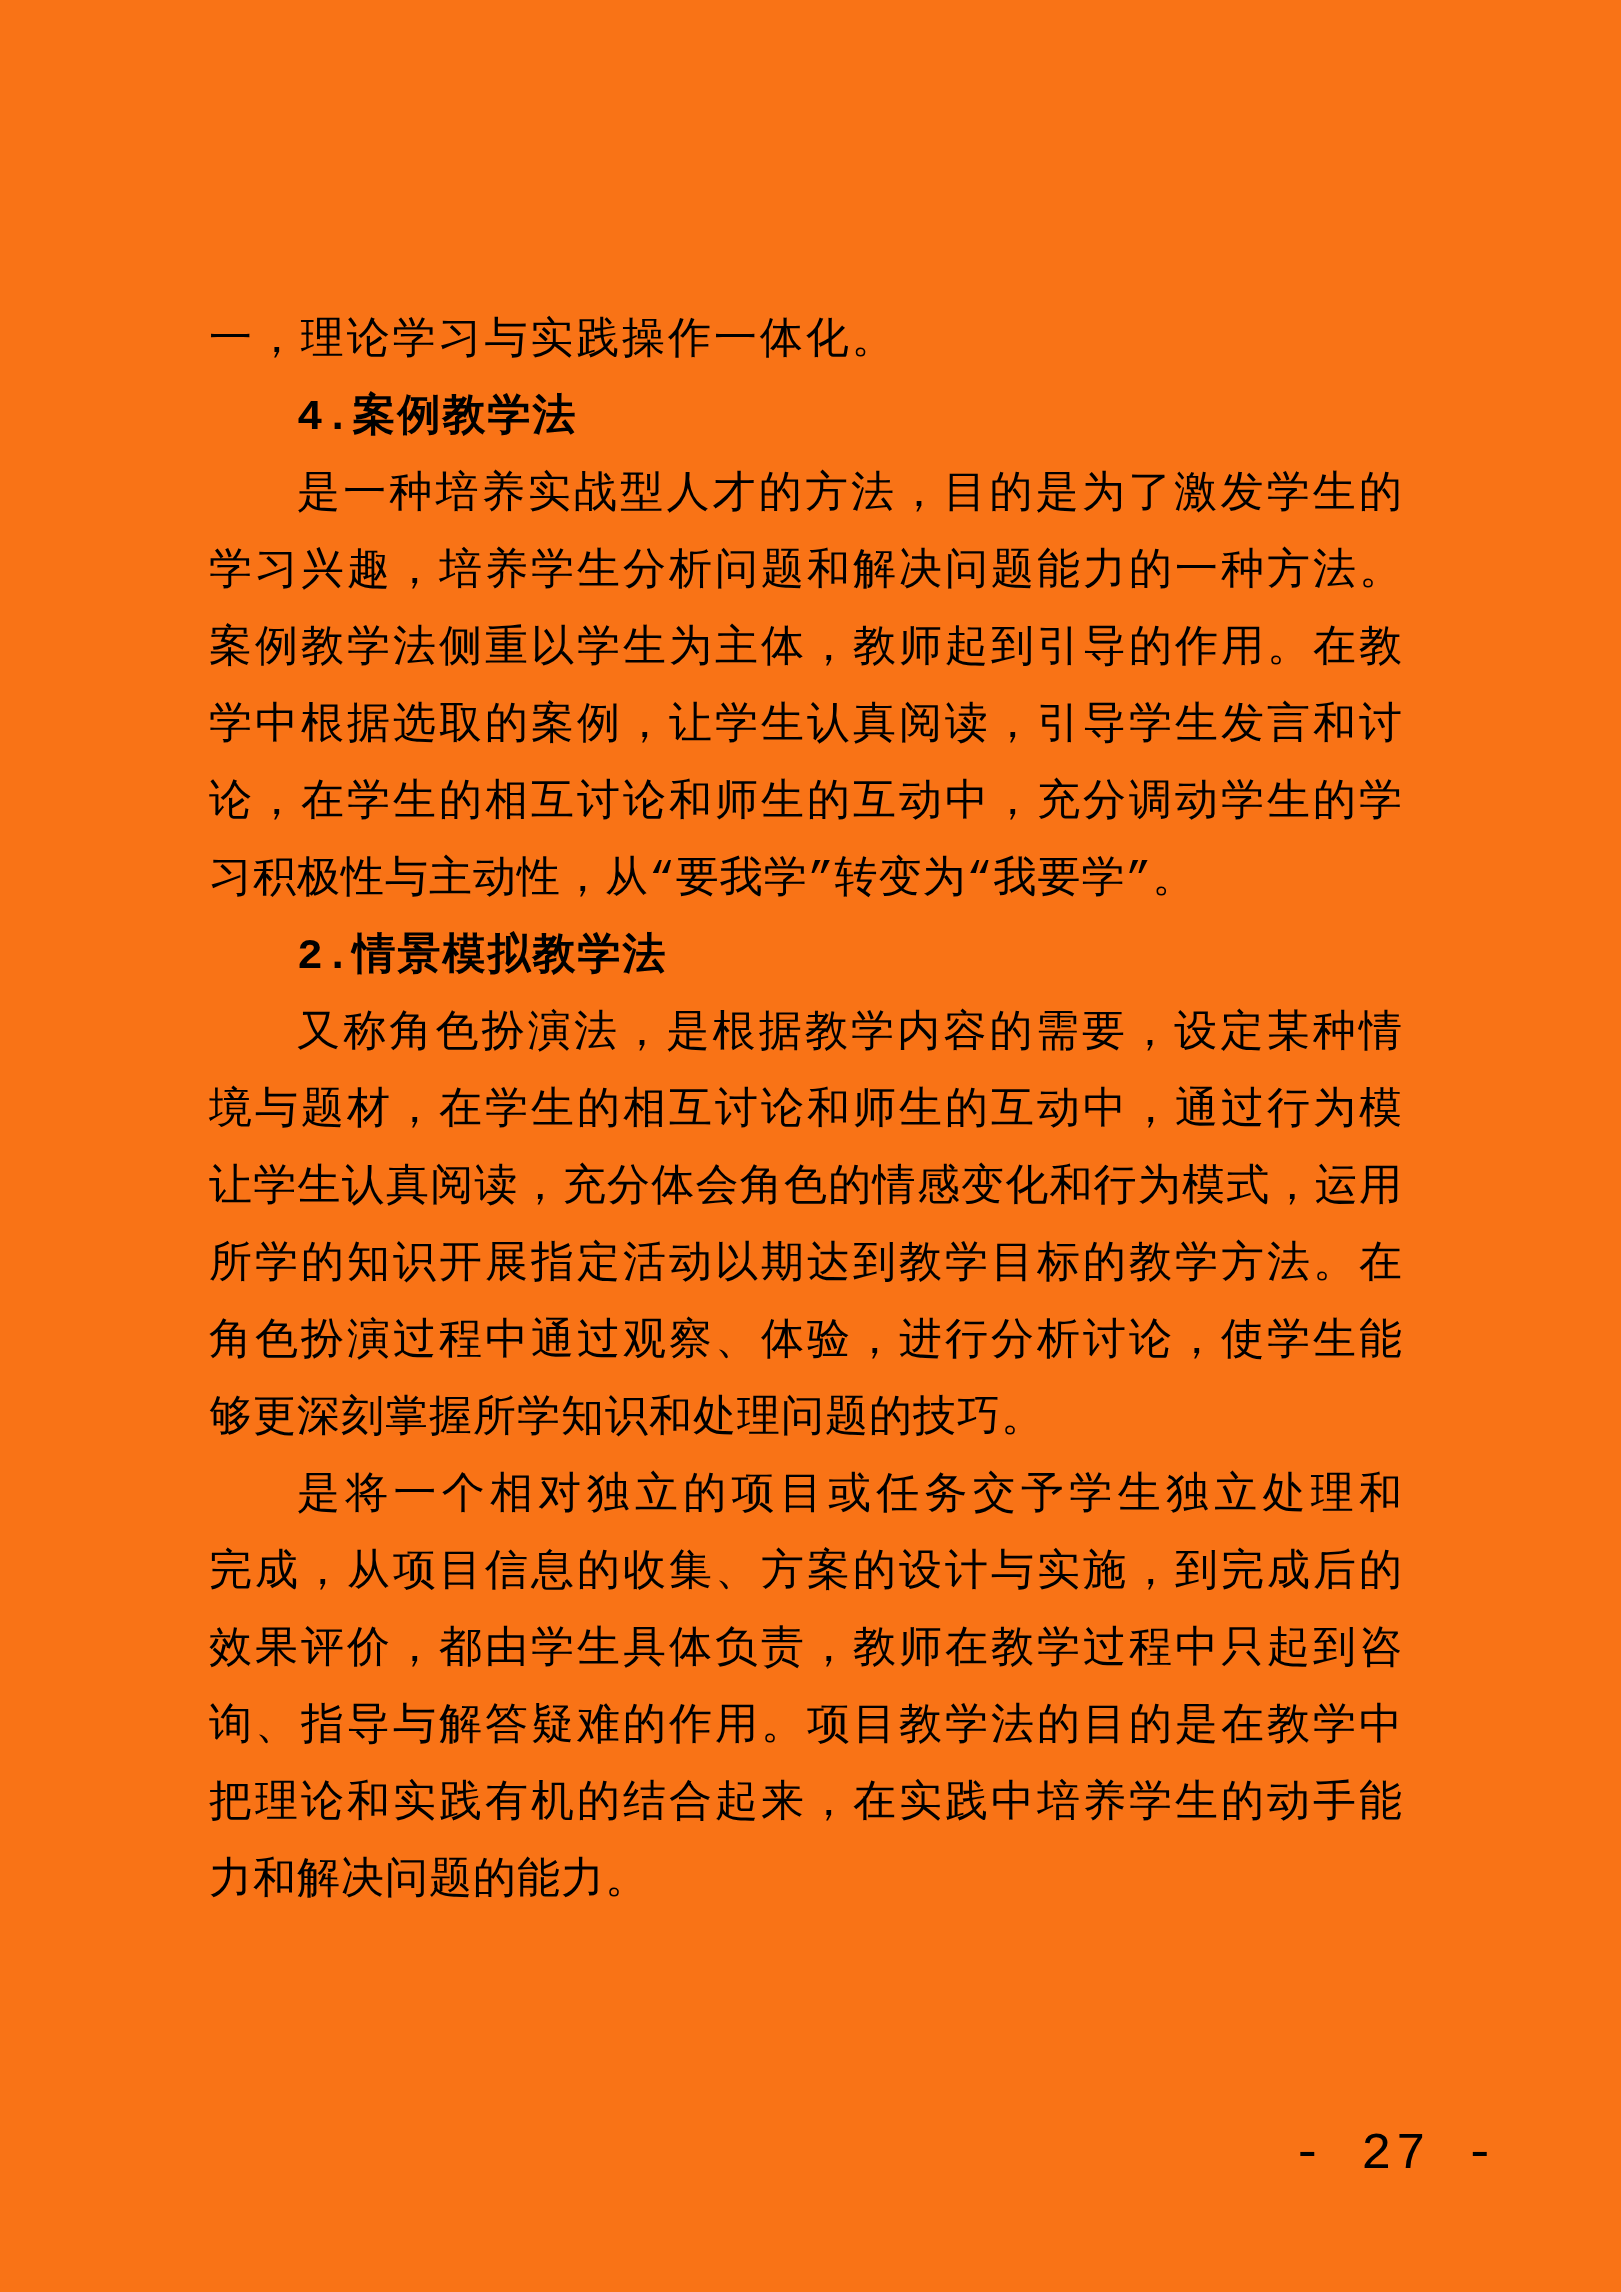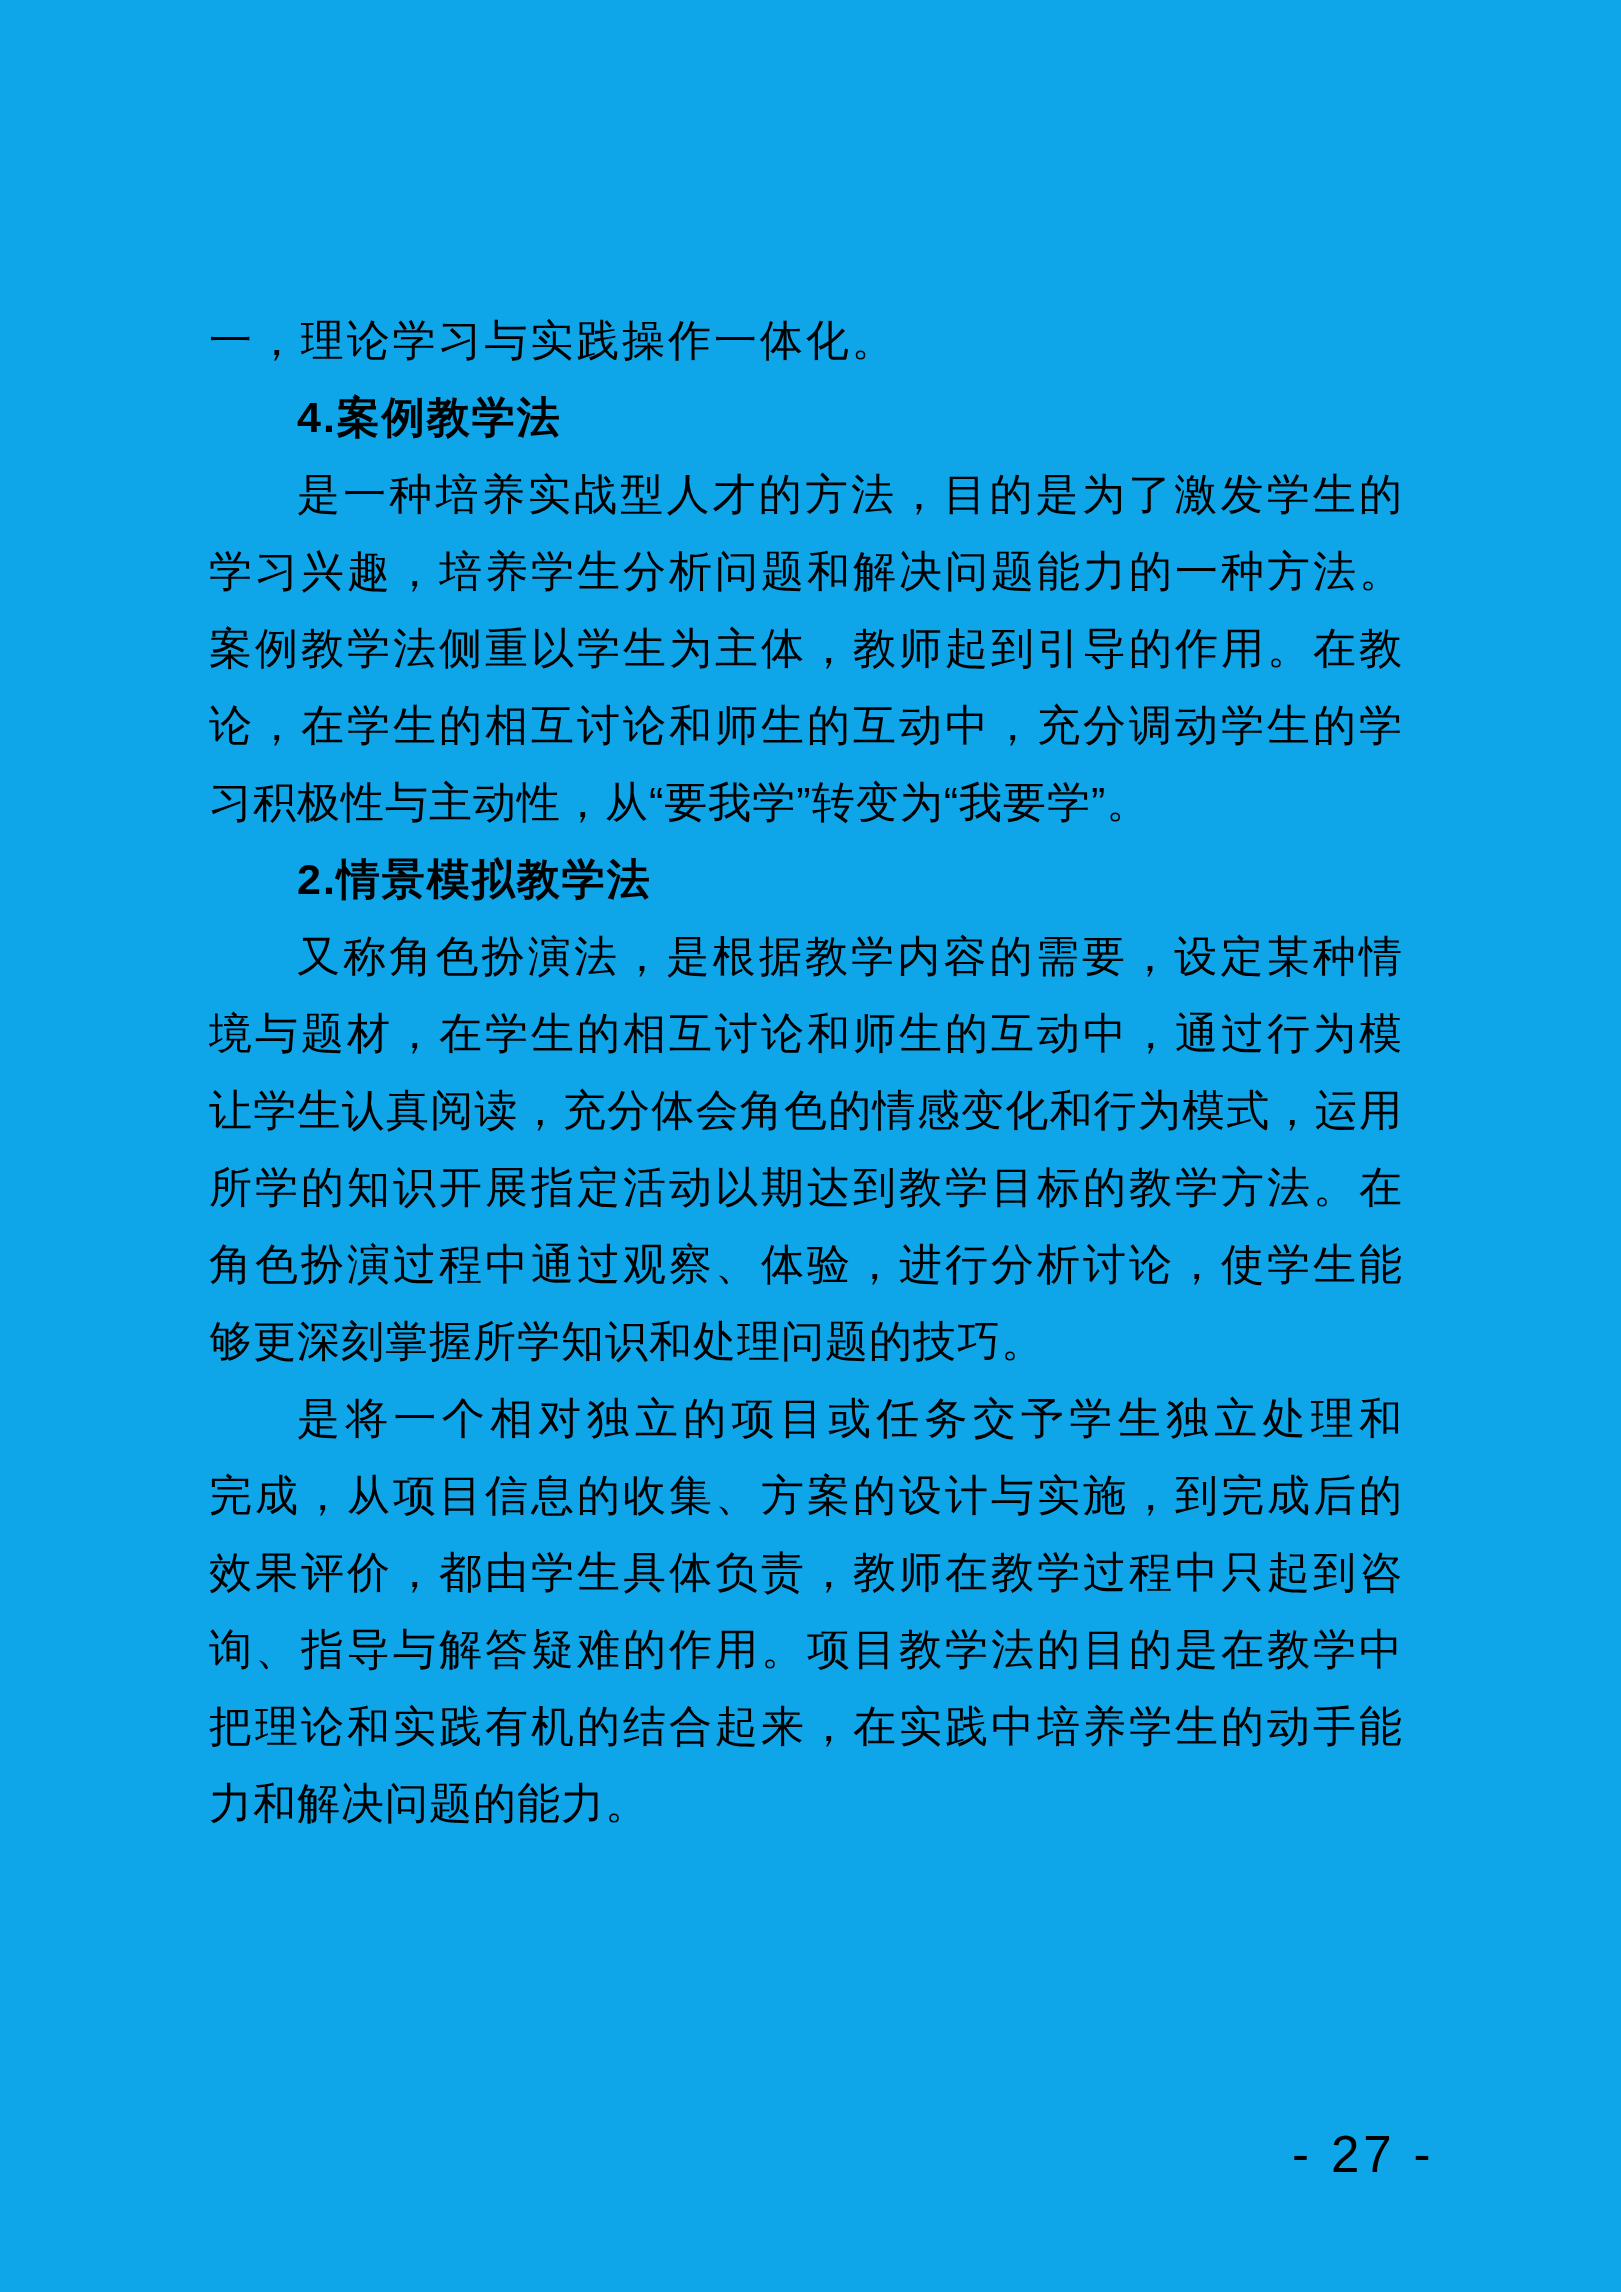--- a/index.html
+++ b/index.html
@@ -4,24 +4,24 @@
 <style>
   html, body {
     margin: 0;
     padding: 0;
     background: #ffffff;
   }
   .page {
     position: relative;
     width: 1621px;
     height: 2293px;
-    background: #0ea5e9;
+    background: #f97316;
     color: #000000;
     overflow: hidden;
-    font-family: Liberation Sans, sans-serif;
+    font-family: Liberation Mono, monospace;
   }
   .content {
     position: absolute;
     left: 209px;
     top: 302px;
     width: 1194px;
   }
   .line {
     height: 77px;
     line-height: 77px;
@@ -59,20 +59,21 @@
 
 <div class="page">
   <div class="content">
 
     <div class="line heading">一，理论学习与实践操作一体化。</div>
 
     <div class="line title">4.案例教学法</div>
     <div class="line indent just">是一种培养实战型人才的方法，目的是为了激发学生的</div>
     <div class="line just">学习兴趣，培养学生分析问题和解决问题能力的一种方法。</div>
     <div class="line just">案例教学法侧重以学生为主体，教师起到引导的作用。在教</div>
+    <div class="line just">学中根据选取的案例，让学生认真阅读，引导学生发言和讨</div>
     <div class="line just">论，在学生的相互讨论和师生的互动中，充分调动学生的学</div>
     <div class="line">习积极性与主动性，从“要我学”转变为“我要学”。</div>
 
     <div class="line title">2.情景模拟教学法</div>
     <div class="line indent just">又称角色扮演法，是根据教学内容的需要，设定某种情</div>
     <div class="line just">境与题材，在学生的相互讨论和师生的互动中，通过行为模</div>
     <div class="line just">让学生认真阅读，充分体会角色的情感变化和行为模式，运用</div>
     <div class="line just">所学的知识开展指定活动以期达到教学目标的教学方法。在</div>
     <div class="line just">角色扮演过程中通过观察、体验，进行分析讨论，使学生能</div>
     <div class="line">够更深刻掌握所学知识和处理问题的技巧。</div>

